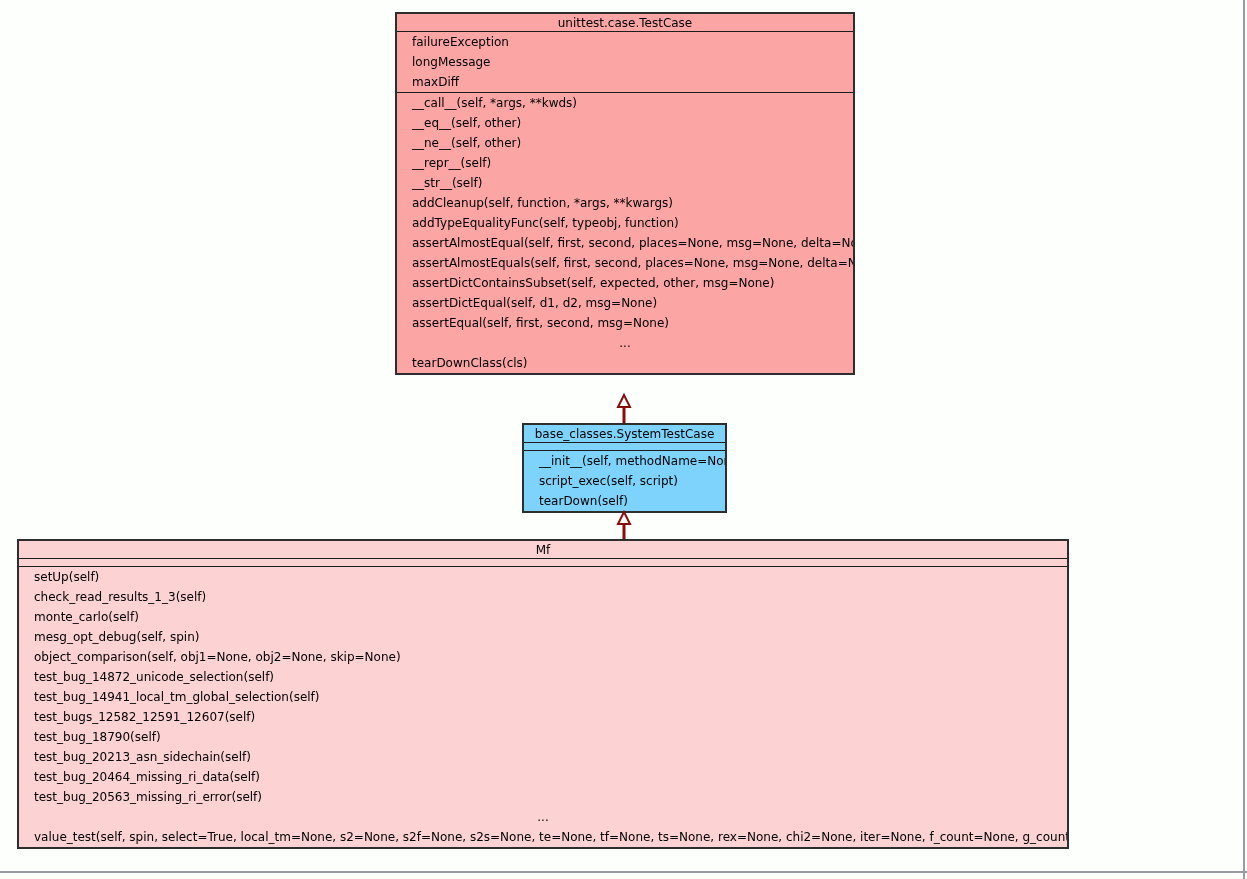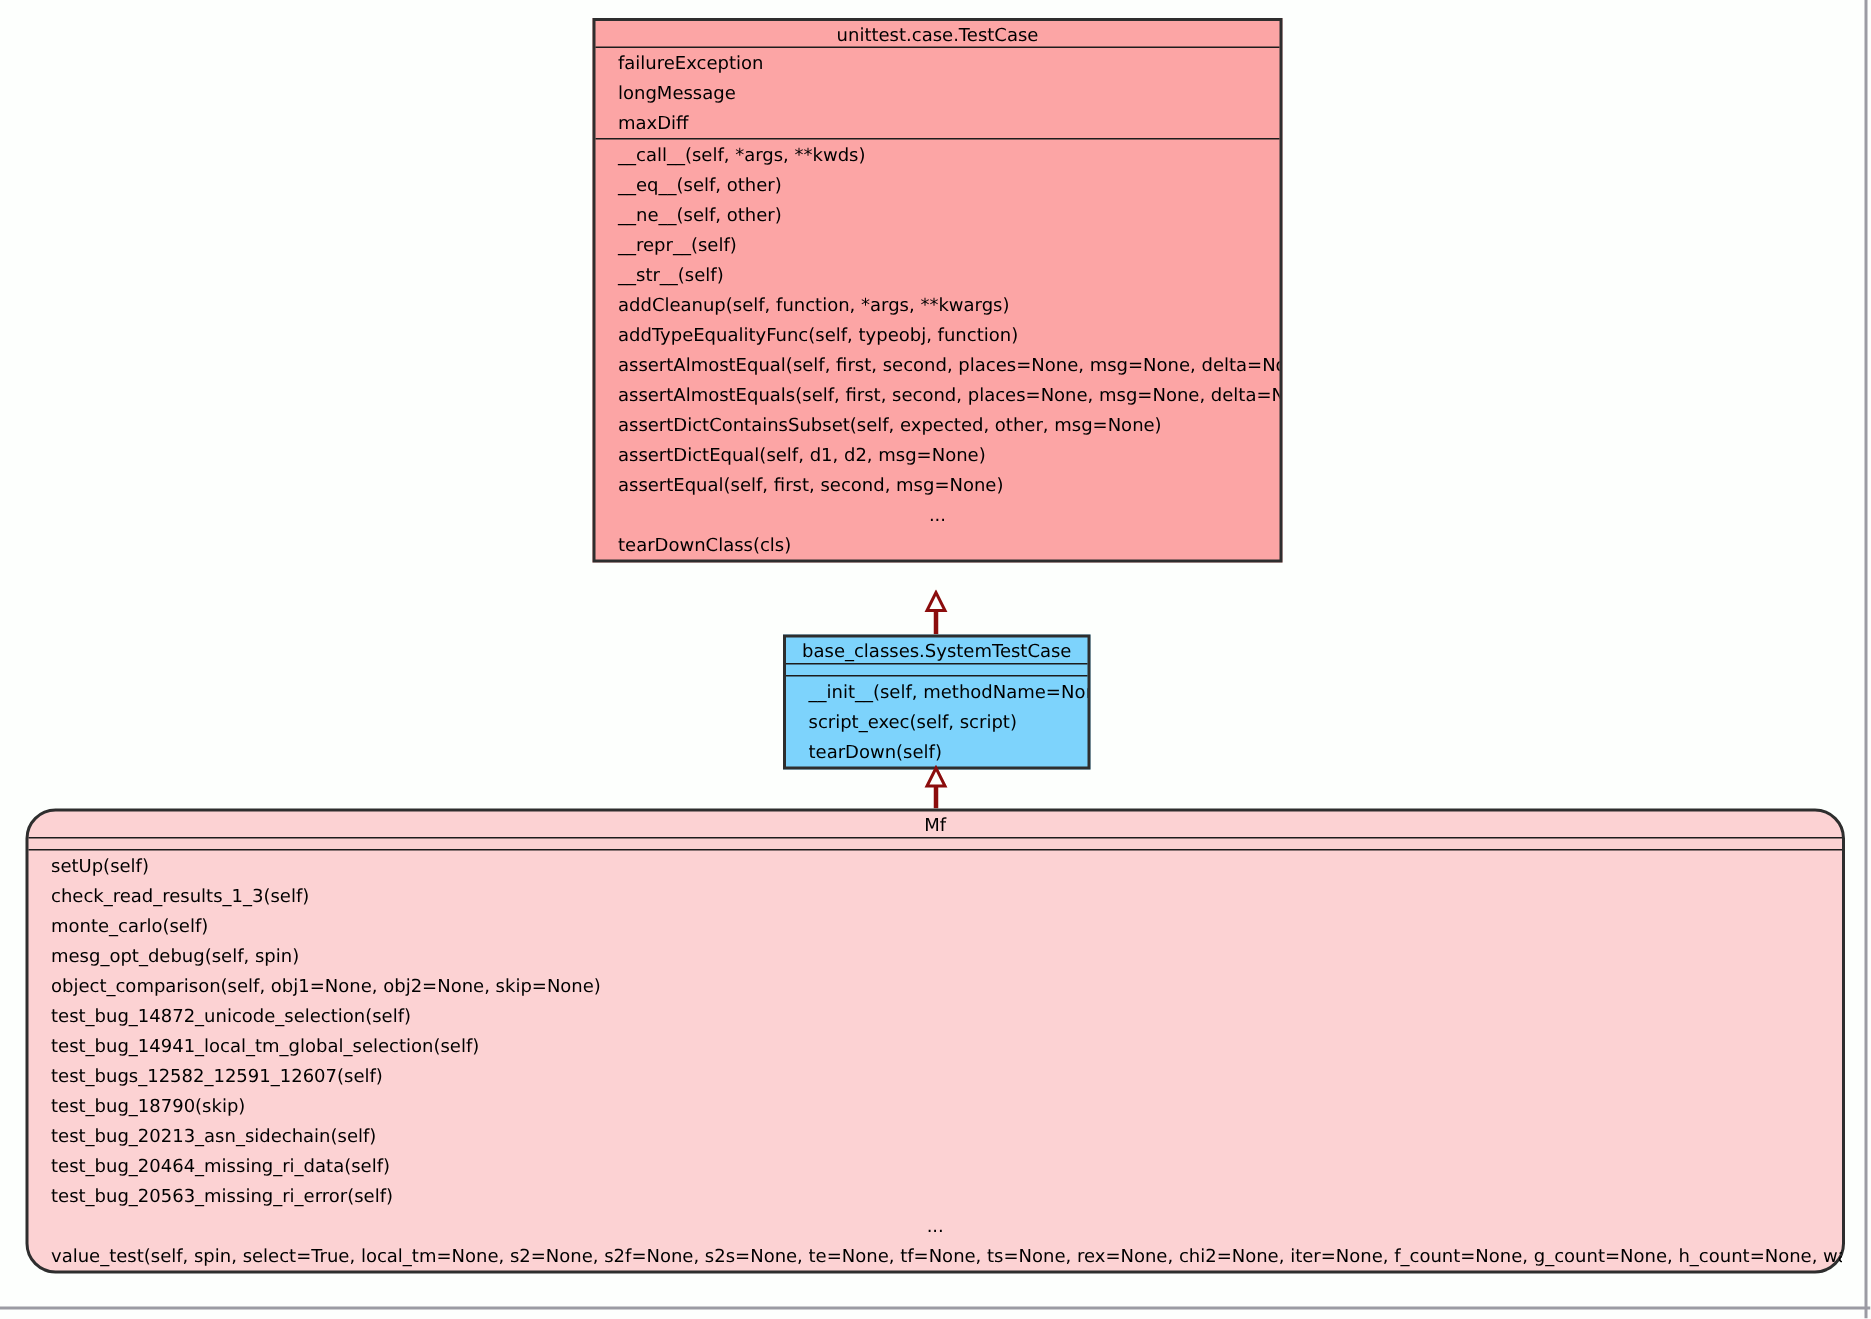--- a/index.html
+++ b/index.html
@@ -37,21 +37,21 @@
     white-space: nowrap;
     overflow: hidden;
   }
   .row.ellipsis {
     text-align: center;
     padding-left: 0;
   }
 
   #class-testcase { left: 395px; top: 12px;  width: 460px; }
   #class-system   { left: 522px; top: 423px; width: 205px; }
-  #class-mf       { left: 17px;  top: 539px; width: 1213px; border-radius: 20px; }
+  #class-mf       { left: 17px;  top: 539px; width: 1052px; }
 
   .arrow { position: absolute; width: 16px; }
   #arrow-1 { left: 616px; top: 393px; height: 30px; }
   #arrow-2 { left: 616px; top: 510px; height: 29px; }
   .arrow polygon {
     fill: #fdfffd;
     stroke: var(--arrow-color, #8b0d0d);
     stroke-width: 2;
   }
   .arrow line {
@@ -125,21 +125,21 @@
     <div class="uml-attrs"></div>
     <div class="uml-methods">
         <div class="row">setUp(self)</div>
         <div class="row">check_read_results_1_3(self)</div>
         <div class="row">monte_carlo(self)</div>
         <div class="row">mesg_opt_debug(self, spin)</div>
         <div class="row">object_comparison(self, obj1=None, obj2=None, skip=None)</div>
         <div class="row">test_bug_14872_unicode_selection(self)</div>
         <div class="row">test_bug_14941_local_tm_global_selection(self)</div>
         <div class="row">test_bugs_12582_12591_12607(self)</div>
-        <div class="row">test_bug_18790(skip)</div>
+        <div class="row">test_bug_18790(self)</div>
         <div class="row">test_bug_20213_asn_sidechain(self)</div>
         <div class="row">test_bug_20464_missing_ri_data(self)</div>
         <div class="row">test_bug_20563_missing_ri_error(self)</div>
         <div class="row ellipsis">...</div>
         <div class="row">value_test(self, spin, select=True, local_tm=None, s2=None, s2f=None, s2s=None, te=None, tf=None, ts=None, rex=None, chi2=None, iter=None, f_count=None, g_count=None, h_count=None, warning=None)</div>
       </div>
   </div>
 
   <div class="edge-right"></div>
   <div class="edge-bottom"></div>

